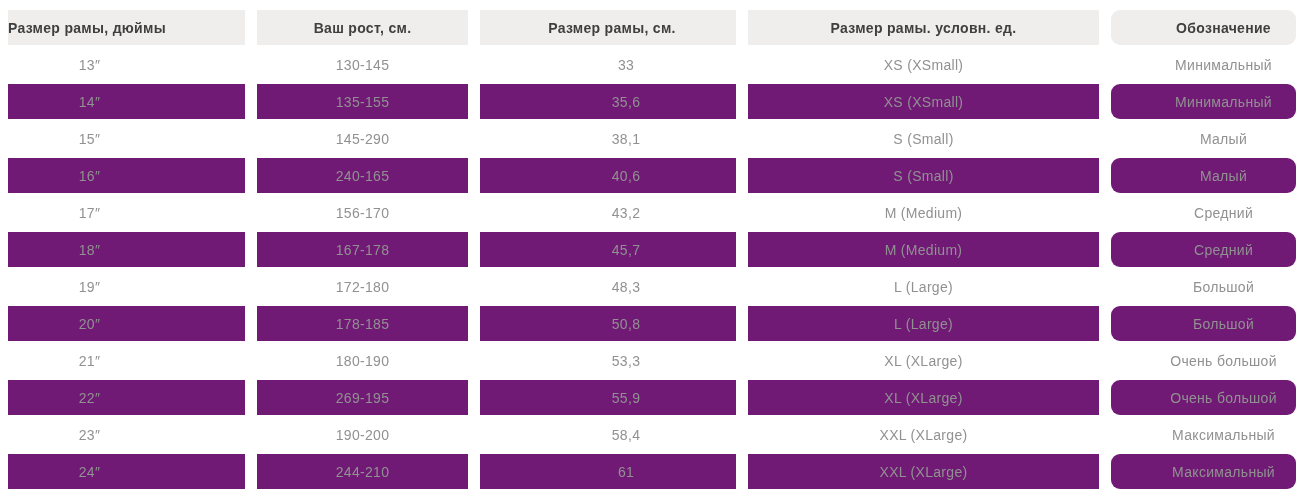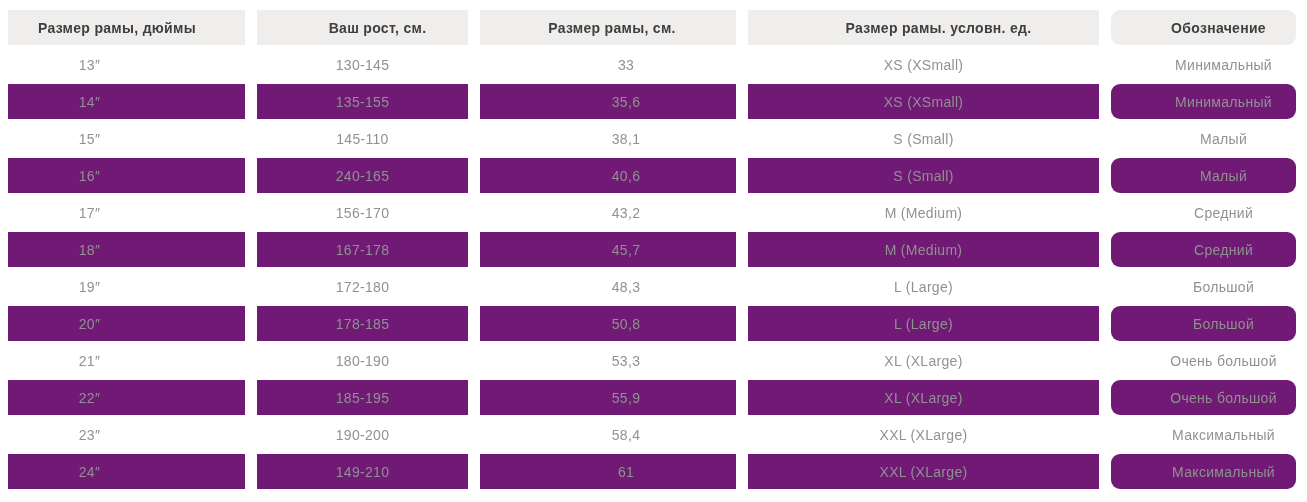--- a/index.html
+++ b/index.html
@@ -32,21 +32,20 @@
     white-space: nowrap;
   }
   .cell.gray {
     background: #701a75;
   }
   .cell.th {
     background: #efeeec;
     font-weight: bold;
     color: #3f3f3f;
     font-size: 14px;
-    padding-left: 30px;
   }
   
   .c1 { padding-right: 74px; }
   .th.c1 { justify-content: flex-start; padding-right: 0; }
   .c3 { padding-left: 36px; }
   .th.c3 { padding-left: 8px; }
   .c5 { padding-left: 40px; border-radius: 9px; }
 </style>
 </head>
 <body>
@@ -62,21 +61,21 @@
     <div class="cell c2">130-145</div>
     <div class="cell c3">33</div>
     <div class="cell c4">XS (XSmall)</div>
     <div class="cell c5">Минимальный</div>
     <div class="cell c1 gray">14″</div>
     <div class="cell c2 gray">135-155</div>
     <div class="cell c3 gray">35,6</div>
     <div class="cell c4 gray">XS (XSmall)</div>
     <div class="cell c5 gray">Минимальный</div>
     <div class="cell c1">15″</div>
-    <div class="cell c2">145-110</div>
+    <div class="cell c2">145-290</div>
     <div class="cell c3">38,1</div>
     <div class="cell c4">S (Small)</div>
     <div class="cell c5">Малый</div>
     <div class="cell c1 gray">16″</div>
     <div class="cell c2 gray">240-165</div>
     <div class="cell c3 gray">40,6</div>
     <div class="cell c4 gray">S (Small)</div>
     <div class="cell c5 gray">Малый</div>
     <div class="cell c1">17″</div>
     <div class="cell c2">156-170</div>
@@ -97,27 +96,27 @@
     <div class="cell c2 gray">178-185</div>
     <div class="cell c3 gray">50,8</div>
     <div class="cell c4 gray">L (Large)</div>
     <div class="cell c5 gray">Большой</div>
     <div class="cell c1">21″</div>
     <div class="cell c2">180-190</div>
     <div class="cell c3">53,3</div>
     <div class="cell c4">XL (XLarge)</div>
     <div class="cell c5">Очень большой</div>
     <div class="cell c1 gray">22″</div>
-    <div class="cell c2 gray">185-195</div>
+    <div class="cell c2 gray">269-195</div>
     <div class="cell c3 gray">55,9</div>
     <div class="cell c4 gray">XL (XLarge)</div>
     <div class="cell c5 gray">Очень большой</div>
     <div class="cell c1">23″</div>
     <div class="cell c2">190-200</div>
     <div class="cell c3">58,4</div>
     <div class="cell c4">XXL (XLarge)</div>
     <div class="cell c5">Максимальный</div>
     <div class="cell c1 gray">24″</div>
-    <div class="cell c2 gray">149-210</div>
+    <div class="cell c2 gray">244-210</div>
     <div class="cell c3 gray">61</div>
     <div class="cell c4 gray">XXL (XLarge)</div>
     <div class="cell c5 gray">Максимальный</div>
   </div>
 
 </body></html>

